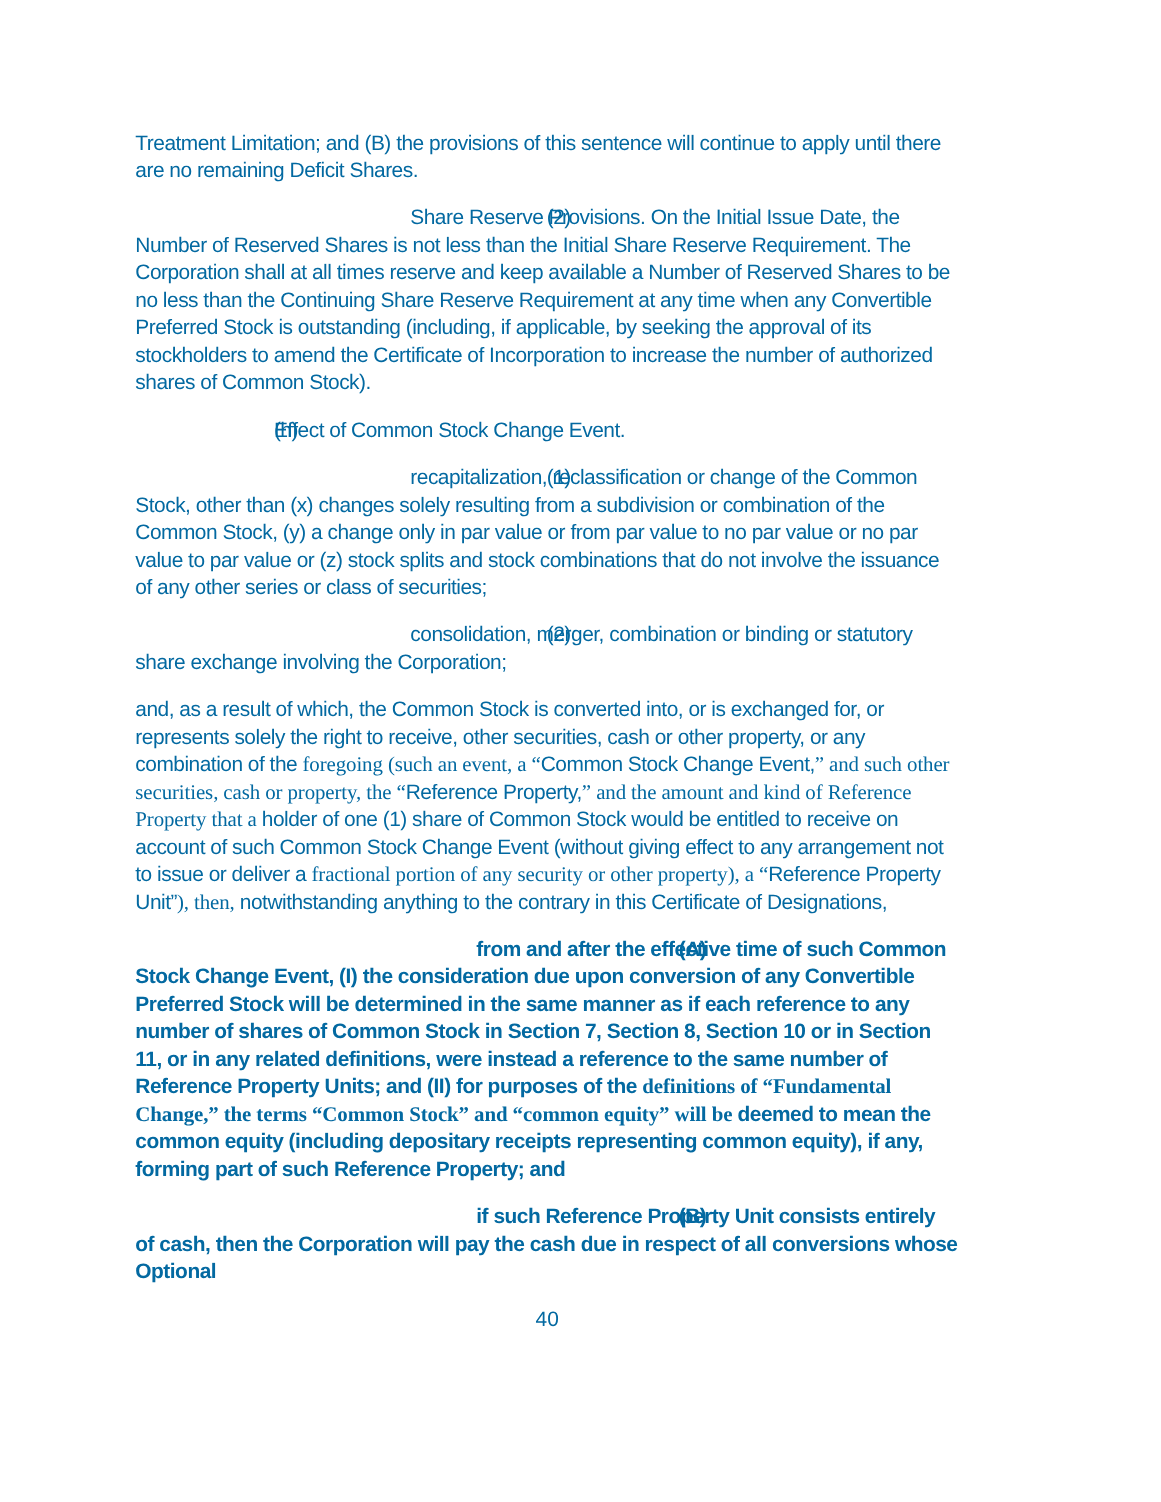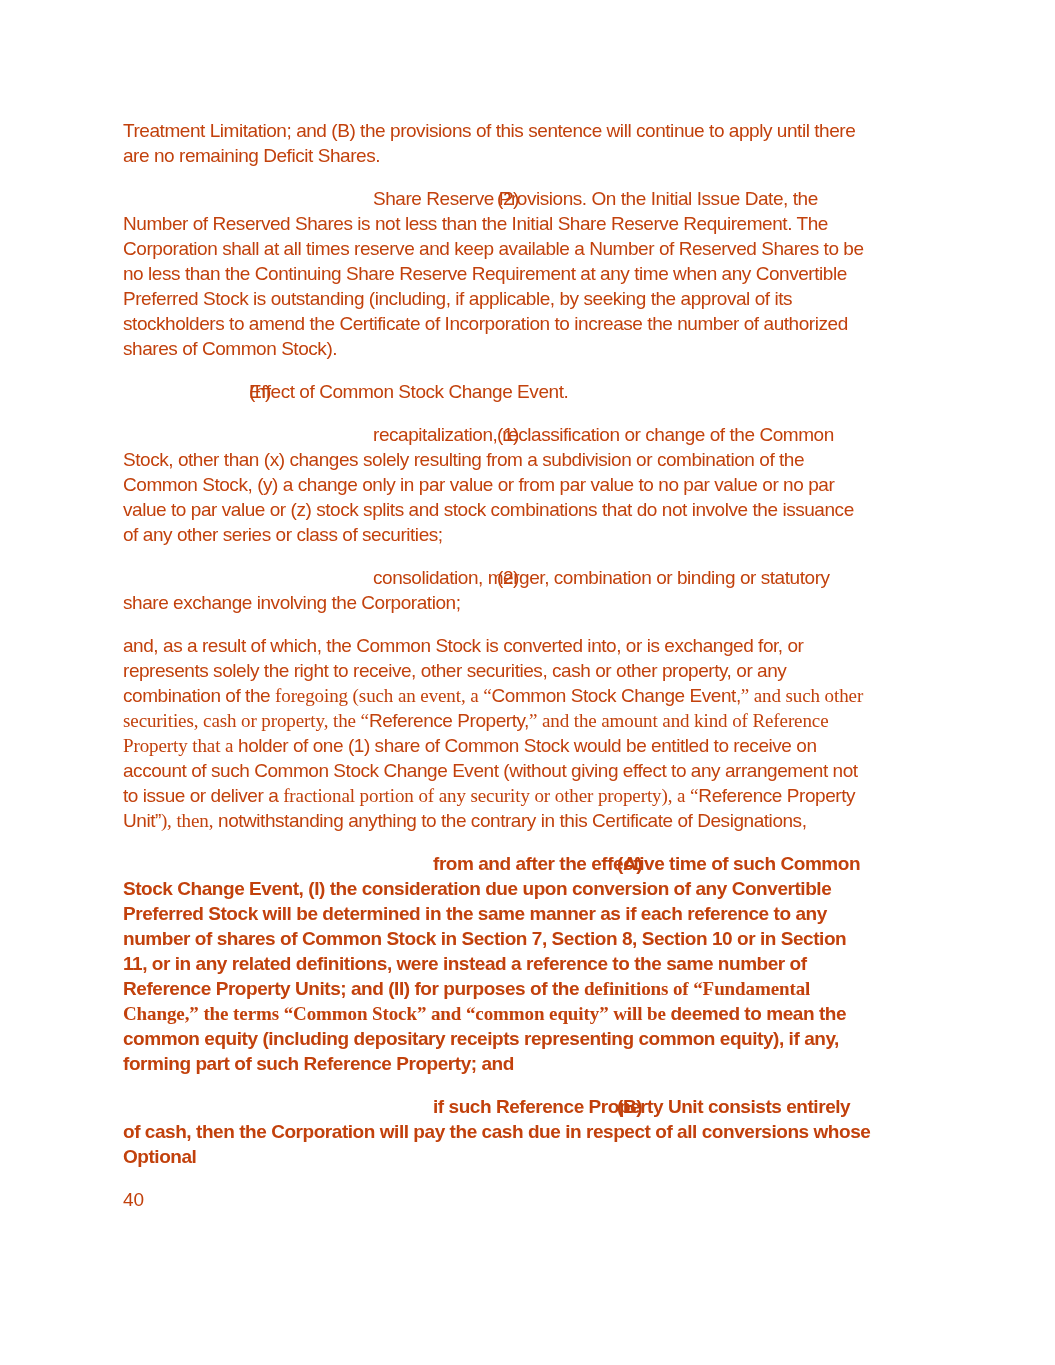--- a/index.html
+++ b/index.html
@@ -7,35 +7,35 @@
   .page {
     width: 924px;
     height: 1365px;
     background: #ffffff;
     position: relative;
     overflow: hidden;
     font-family: "Liberation Sans", sans-serif;
     font-size: 19px;
     letter-spacing: -0.45px;
     line-height: 25px;
-    color: #c2410c;
+    color: #0369a1;
     padding: 118px 52px 0 123px;
   }
   .page p { margin: 0 0 18px 0; text-align: left; }
   .serif {
     font-family: "Liberation Serif", serif;
     letter-spacing: -0.1px;
   }
   .lbl { display: inline-block; width: 63px; }
   .ind-1 { text-indent: 63px;  }  
   .ind-2 { text-indent: 125px; }  
   .ind-3 { text-indent: 187px; }  
   .ind-4 { text-indent: 247px; font-weight: bold; }  
   .pagenum {
-    text-align: left;
+    text-align: center;
     margin-top: 16px;
     letter-spacing: 0;
   }
 </style>
 </head>
 <body>
 
 <div class="page">
 
   <p>Treatment Limitation; and (B) the provisions of this sentence will continue to apply until there are no remaining Deficit Shares.</p>

